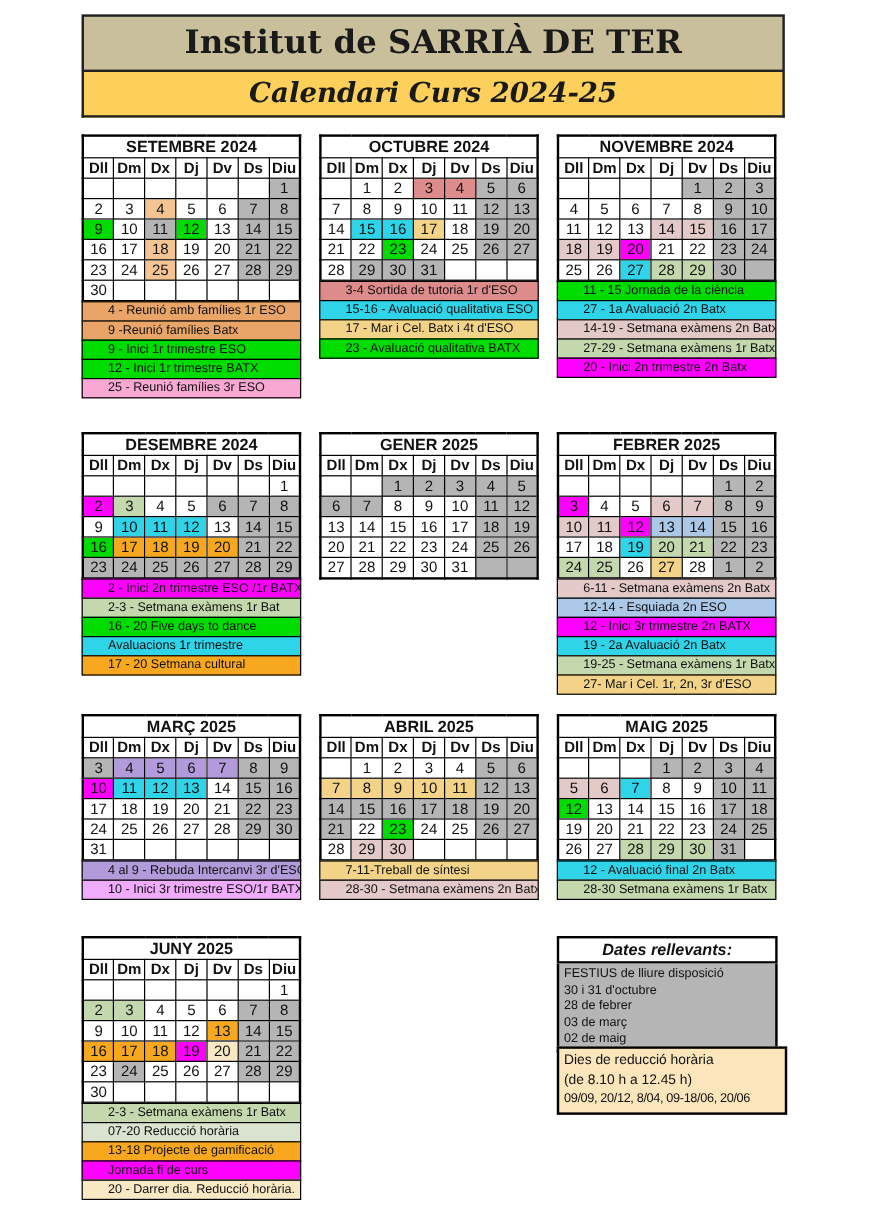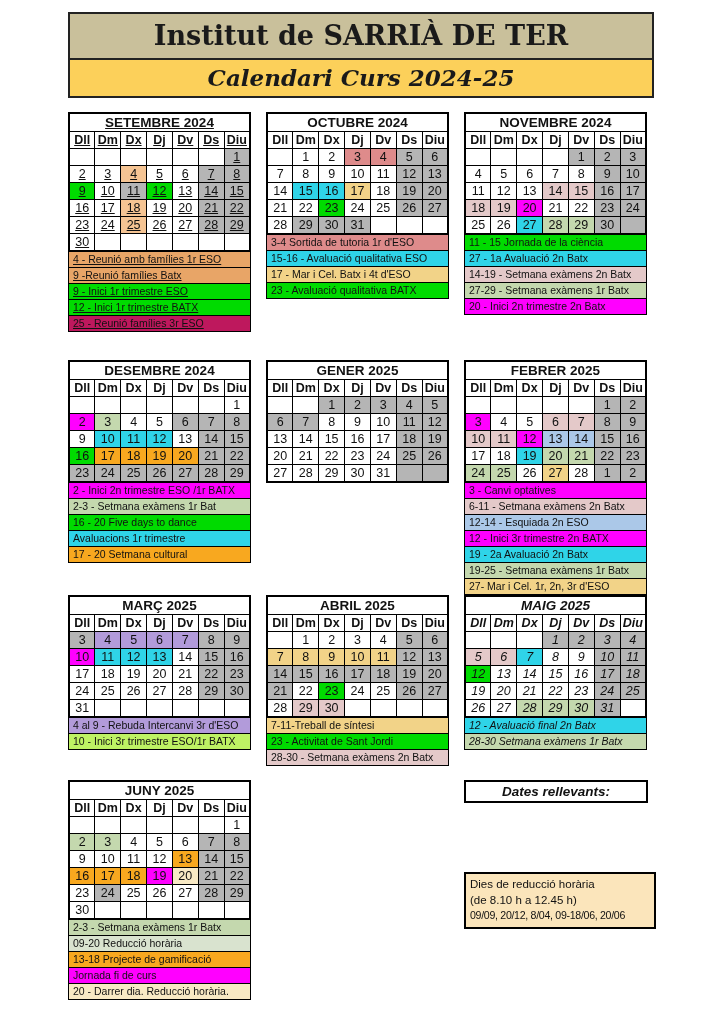--- a/index.html
+++ b/index.html
@@ -12,42 +12,42 @@
   #hdr .h2{background:#FCD05A;border:2px solid #222;border-top:0;height:36px;line-height:36px;
            text-align:center;font-family:"DejaVu Serif",serif;font-weight:bold;font-style:italic;font-size:23px;color:#1a1a1a;}
   
   .month{position:absolute;width:183px;}
   .month table{border-collapse:collapse;table-layout:fixed;width:183px;border:2px solid #000;background:#fff;}
   .month td{border:1px solid #000;padding:0;text-align:center;font-size:12.5px;height:16px;
             overflow:hidden;white-space:nowrap;color:#111;}
   .mtitle td{font-weight:bold;font-size:13.5px;height:17px;background:#fff;}
   .dhead td{font-weight:bold;font-size:12.5px;background:#fff;}
   .lrow{border:1px solid #000;margin-top:-1px;height:15px;line-height:15px;font-size:10.5px;
-        padding-left:4px;overflow:hidden;white-space:nowrap;color:#111;}
+        padding-left:21px;overflow:hidden;white-space:nowrap;color:#111;}
   
   #dates{position:absolute;left:464px;top:780px;width:184px;}
   #dates .dtitle{border:2px solid #000;background:#fff;text-align:center;font-weight:bold;
                  font-style:italic;font-size:13.5px;height:19px;line-height:19px;}
   #dates .dbody{border:2px solid #000;border-top:0;background:#B5B5B5;padding:2px 4px;
                 font-size:10.5px;line-height:13.5px;}
   
   #reduccio{position:absolute;left:464px;top:872px;width:180px;border:2px solid #000;
             background:#FBE5BB;padding:3px 4px;font-size:11.5px;line-height:15.5px;}
   #reduccio .rline3{font-size:10.6px;letter-spacing:-0.3px;white-space:nowrap;}
 </style>
 </head>
 <body>
 
 <div id="hdr">
   <div class="h1">Institut de SARRIÀ DE TER</div>
   <div class="h2">Calendari Curs 2024-25</div>
 </div>
 
 <div id="months">
-    <div class="month" style="left: 68px; top: 112px; text-decoration: underline;">
+    <div class="month" style="left: 68px; top: 112px;">
       <table>
         <tbody>
           <tr class="mtitle">
             <td colspan="7">SETEMBRE 2024</td>
           </tr>
           <tr class="dhead">
             <td>Dll</td>
             <td>Dm</td>
             <td>Dx</td>
             <td>Dj</td>
@@ -108,21 +108,21 @@
             <td class="day" style="background:#FFFFFF"></td>
             <td class="day" style="background:#FFFFFF"></td>
             <td class="day" style="background:#FFFFFF"></td>
           </tr>
         </tbody>
       </table>
       <div class="lrow" style="background:#E8A567">4 - Reunió amb famílies 1r ESO</div>
       <div class="lrow" style="background:#E8A567">9 -Reunió famílies Batx</div>
       <div class="lrow" style="background:#00DB00">9 - Inici 1r trimestre ESO</div>
       <div class="lrow" style="background:#00DB00">12 - Inici 1r trimestre BATX</div>
-      <div class="lrow" style="background:#be185d">25 - Reunió famílies 3r ESO</div>
+      <div class="lrow" style="background:#f9a8d4">25 - Reunió famílies 3r ESO</div>
     </div>
     <div class="month" style="left: 266px; top: 112px;">
       <table>
         <tbody>
           <tr class="mtitle">
             <td colspan="7">OCTUBRE 2024</td>
           </tr>
           <tr class="dhead">
             <td>Dll</td>
             <td>Dm</td>
@@ -438,21 +438,20 @@
             <td class="day" style="background:#C4D8AE">24</td>
             <td class="day" style="background:#C4D8AE">25</td>
             <td class="day" style="background:#FFFFFF">26</td>
             <td class="day" style="background:#F2D388">27</td>
             <td class="day" style="background:#FFFFFF">28</td>
             <td class="day" style="background:#B5B5B5">1</td>
             <td class="day" style="background:#B5B5B5">2</td>
           </tr>
         </tbody>
       </table>
-      <div class="lrow" style="background:#FF00FF">3 - Canvi optatives</div>
       <div class="lrow" style="background:#E4C9C9">6-11 - Setmana exàmens 2n Batx</div>
       <div class="lrow" style="background:#ABC8E8">12-14 - Esquiada 2n ESO</div>
       <div class="lrow" style="background:#FF00FF">12 - Inici 3r trimestre 2n BATX</div>
       <div class="lrow" style="background:#2FD4E8">19 - 2a Avaluació 2n Batx</div>
       <div class="lrow" style="background:#C4D8AE">19-25 - Setmana exàmens 1r Batx</div>
       <div class="lrow" style="background:#F2D388">27- Mar i Cel.  1r, 2n, 3r d'ESO</div>
     </div>
     <div class="month" style="left: 68px; top: 595px;">
       <table>
         <tbody>
@@ -509,21 +508,21 @@
             <td class="day" style="background:#FFFFFF"></td>
             <td class="day" style="background:#FFFFFF"></td>
             <td class="day" style="background:#FFFFFF"></td>
             <td class="day" style="background:#FFFFFF"></td>
             <td class="day" style="background:#FFFFFF"></td>
             <td class="day" style="background:#FFFFFF"></td>
           </tr>
         </tbody>
       </table>
       <div class="lrow" style="background:#B29BDA">4 al 9 - Rebuda Intercanvi 3r d'ESO</div>
-      <div class="lrow" style="background:#bef264">10 - Inici 3r trimestre ESO/1r BATX</div>
+      <div class="lrow" style="background:#f0abfc">10 - Inici 3r trimestre ESO/1r BATX</div>
     </div>
     <div class="month" style="left: 266px; top: 595px;">
       <table>
         <tbody>
           <tr class="mtitle">
             <td colspan="7">ABRIL 2025</td>
           </tr>
           <tr class="dhead">
             <td>Dll</td>
             <td>Dm</td>
@@ -574,24 +573,23 @@
             <td class="day" style="background:#E4C9C9">29</td>
             <td class="day" style="background:#E4C9C9">30</td>
             <td class="day" style="background:#FFFFFF"></td>
             <td class="day" style="background:#FFFFFF"></td>
             <td class="day" style="background:#FFFFFF"></td>
             <td class="day" style="background:#FFFFFF"></td>
           </tr>
         </tbody>
       </table>
       <div class="lrow" style="background:#F2D388">7-11-Treball de síntesi</div>
-      <div class="lrow" style="background:#00DB00">23 - Activitat de Sant Jordi</div>
       <div class="lrow" style="background:#E4C9C9">28-30 - Setmana exàmens 2n Batx</div>
     </div>
-    <div class="month" style="left: 464px; top: 595px; font-style: italic;">
+    <div class="month" style="left: 464px; top: 595px;">
       <table>
         <tbody>
           <tr class="mtitle">
             <td colspan="7">MAIG 2025</td>
           </tr>
           <tr class="dhead">
             <td>Dll</td>
             <td>Dm</td>
             <td>Dx</td>
             <td>Dj</td>
@@ -714,28 +712,35 @@
             <td class="day" style="background:#FFFFFF"></td>
             <td class="day" style="background:#FFFFFF"></td>
             <td class="day" style="background:#FFFFFF"></td>
             <td class="day" style="background:#FFFFFF"></td>
             <td class="day" style="background:#FFFFFF"></td>
             <td class="day" style="background:#FFFFFF"></td>
           </tr>
         </tbody>
       </table>
       <div class="lrow" style="background:#C4D8AE">2-3 - Setmana exàmens 1r Batx</div>
-      <div class="lrow" style="background:#D9E3CF">09-20 Reducció horària</div>
+      <div class="lrow" style="background:#D9E3CF">07-20 Reducció horària</div>
       <div class="lrow" style="background:#F8A81F">13-18 Projecte de gamificació</div>
       <div class="lrow" style="background:#FF00FF">Jornada fi de curs</div>
       <div class="lrow" style="background:#F8E9C4">20 - Darrer dia. Reducció horària.</div>
     </div>
   </div>
 
 <div id="dates">
   <div class="dtitle">Dates rellevants:</div>
+  <div class="dbody">
+    <div>FESTIUS de lliure disposició</div>
+    <div>30 i 31 d'octubre</div>
+    <div>28 de febrer</div>
+    <div>03 de març</div>
+    <div>02 de maig</div>
+  </div>
 </div>
 
 <div id="reduccio">
   <div>Dies de reducció horària</div>
   <div>(de 8.10 h a 12.45 h)</div>
   <div class="rline3">09/09, 20/12, 8/04, 09-18/06, 20/06</div>
 </div>
 
 </body></html>

